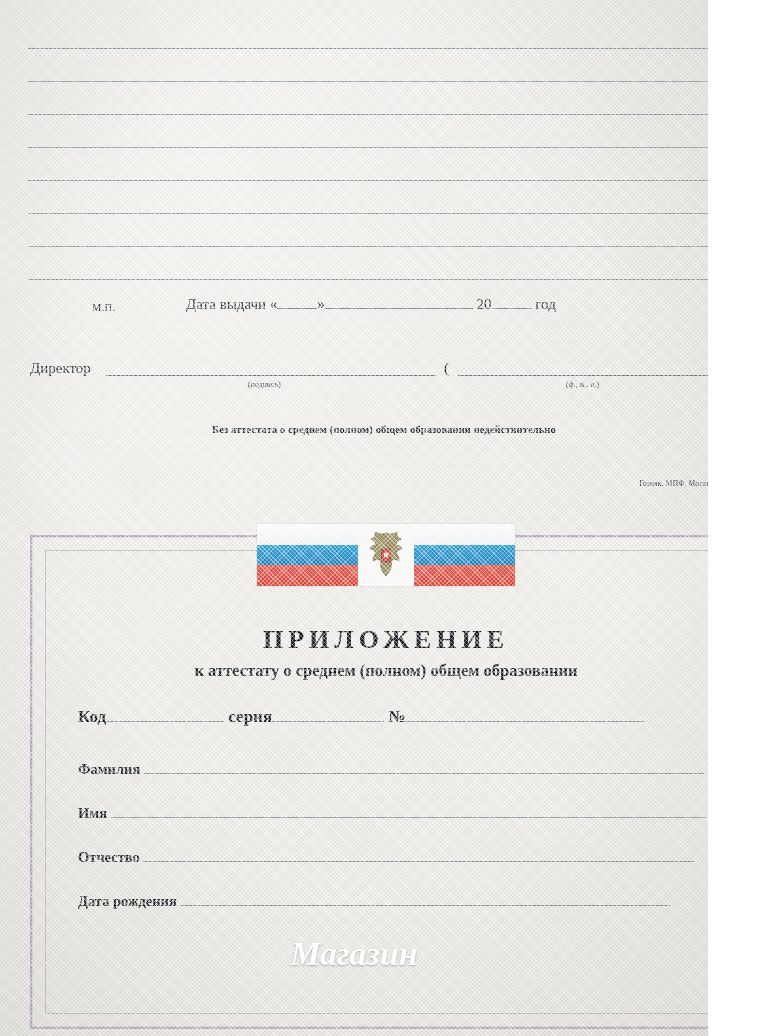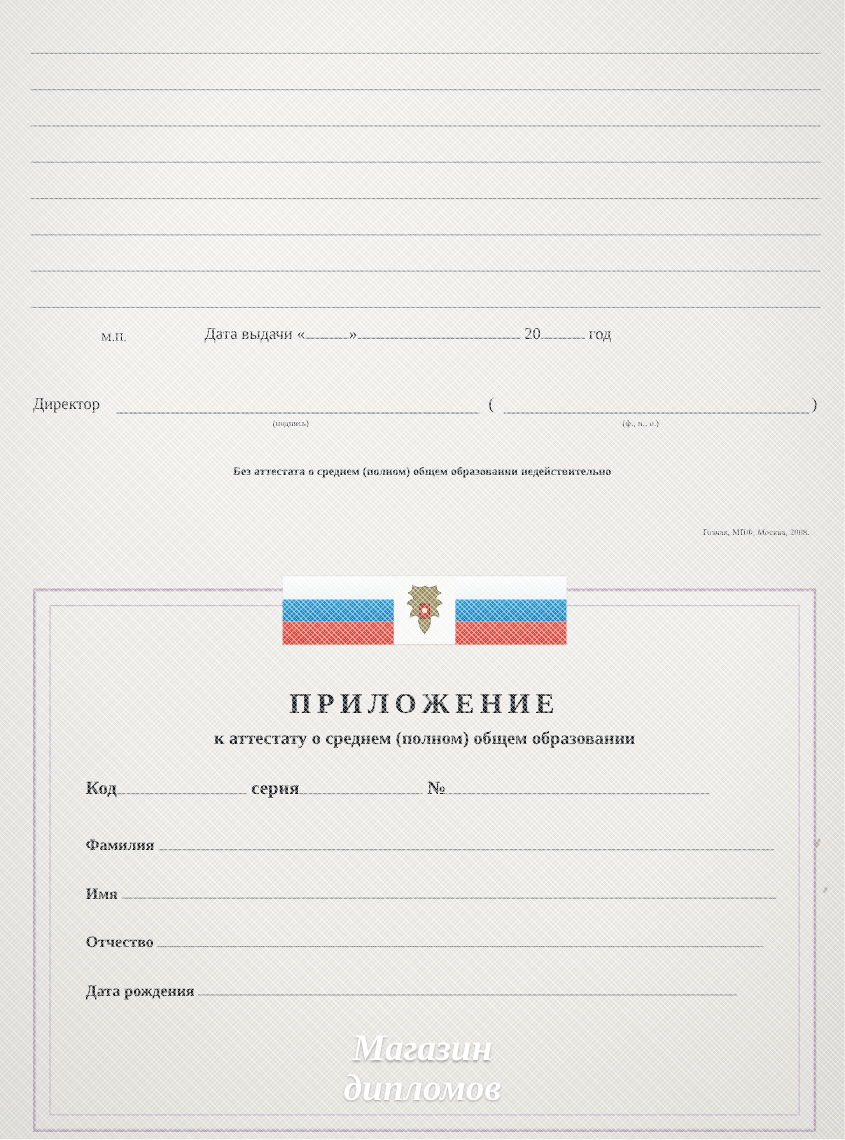--- a/index.html
+++ b/index.html
@@ -5,21 +5,21 @@
   html, body {
     margin: 0;
     padding: 0;
     background: #ffffff;
   }
   body {
     font-family: "Liberation Serif", serif;
   }
   .page {
     position: relative;
-    width: 768px;
+    width: 708px;
     height: 1036px;
     overflow: hidden;
     background:
       radial-gradient(ellipse at 30% 20%, #f4f3f0 0%, #eceae6 60%, #e6e4df 100%);
   }
   
   .texture {
     position: absolute;
     inset: 0;
     pointer-events: none;
@@ -365,16 +365,15 @@
   </div>
 
   <div class="blot" style="left:742px; top:762px;"></div>
   <div class="blot" style="left:749px; top:806px; height:6px;"></div>
 
   <div class="texture"></div>
   <div class="vignette"></div>
 
   <div class="watermark">
     <div>Магазин</div>
-    <div>дипломов</div>
   </div>
 
 </div>
 
 </body></html>

